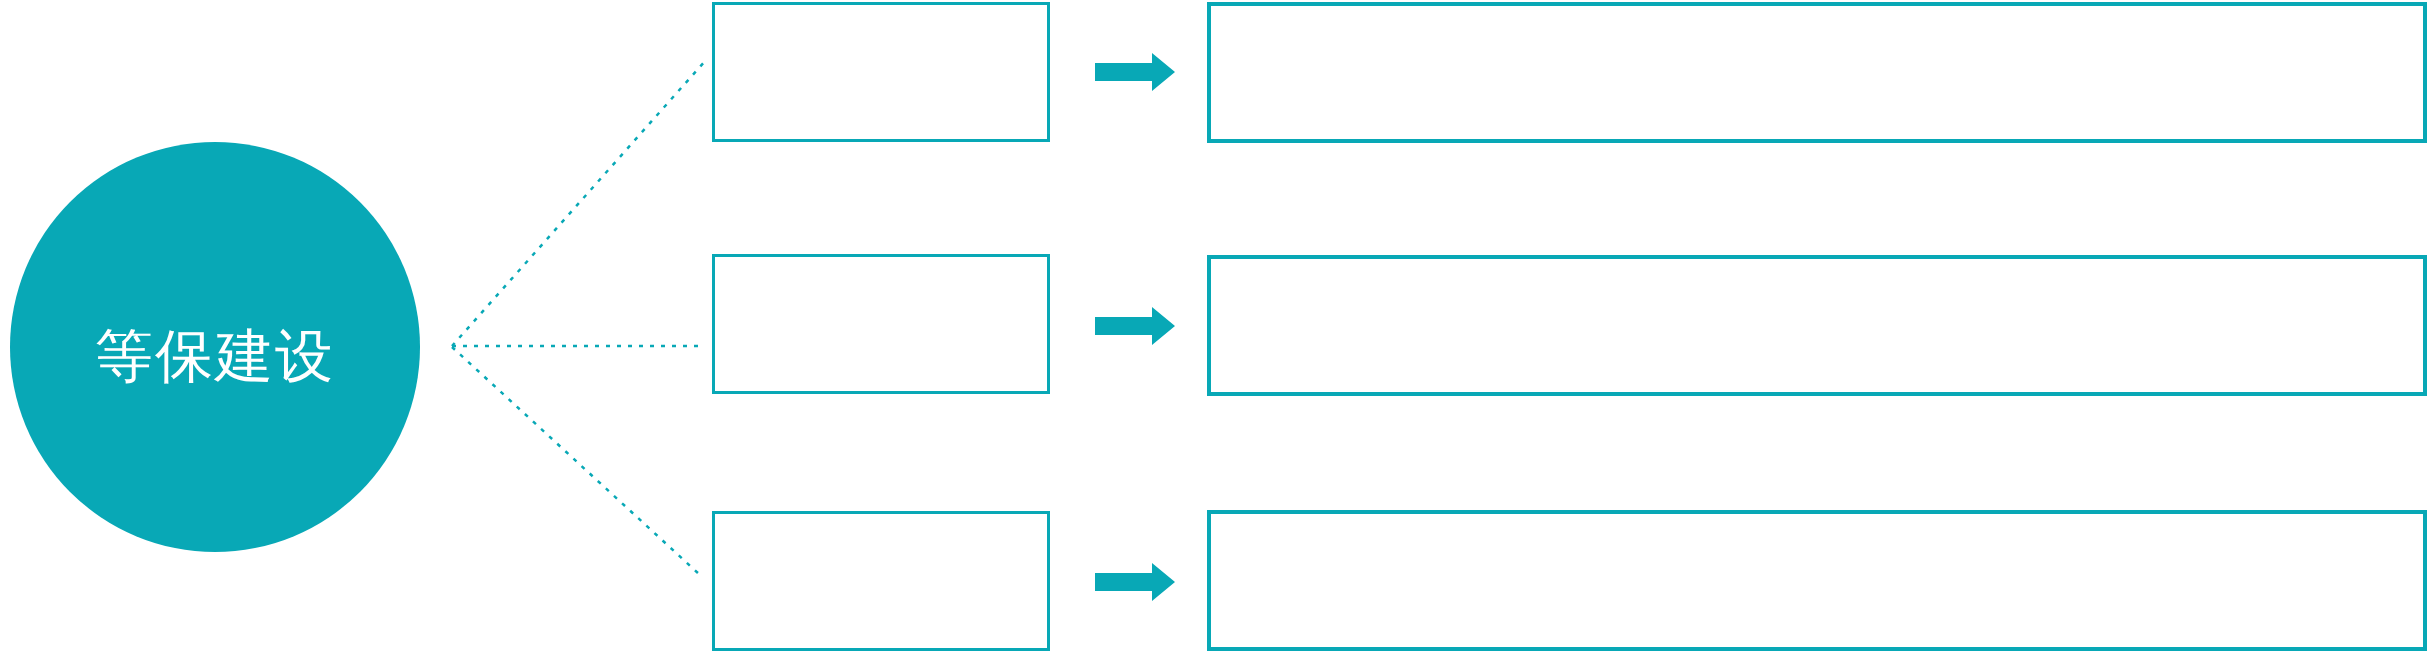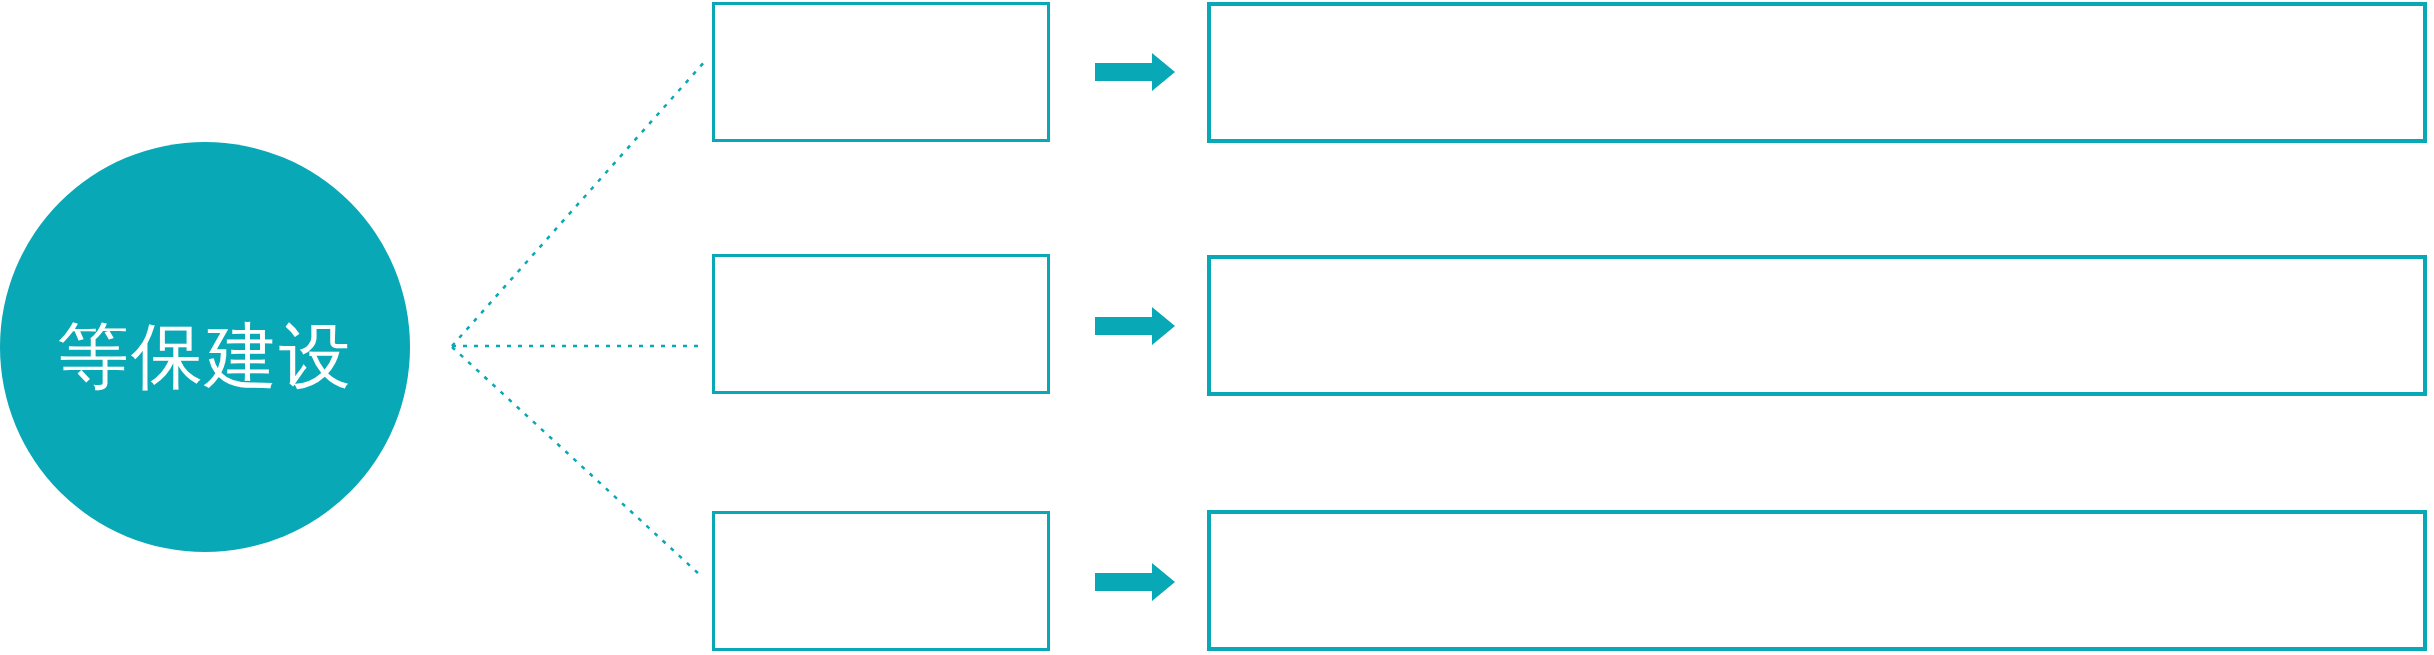--- a/index.html
+++ b/index.html
@@ -16,33 +16,33 @@
   .canvas {
     position: relative;
     width: 2434px;
     height: 655px;
     background: var(--background);
     overflow: hidden;
   }
   
   .topic-circle {
     position: absolute;
-    left: 0;
+    left: 10px;
     top: 142px;
     width: 410px;
     height: 410px;
     border-radius: 50%;
     background: var(--accent);
     color: var(--text-on-accent);
     display: flex;
     flex-direction: row;
     align-items: center;
     justify-content: center;
     text-align: center;
-    font-size: 72px;
+    font-size: 58px;
     font-weight: 300;
     line-height: 68px;
     letter-spacing: 2px;
     padding-top: 18px;
     box-sizing: border-box;
   }
   
   .connectors {
     position: absolute;
     left: 0;

